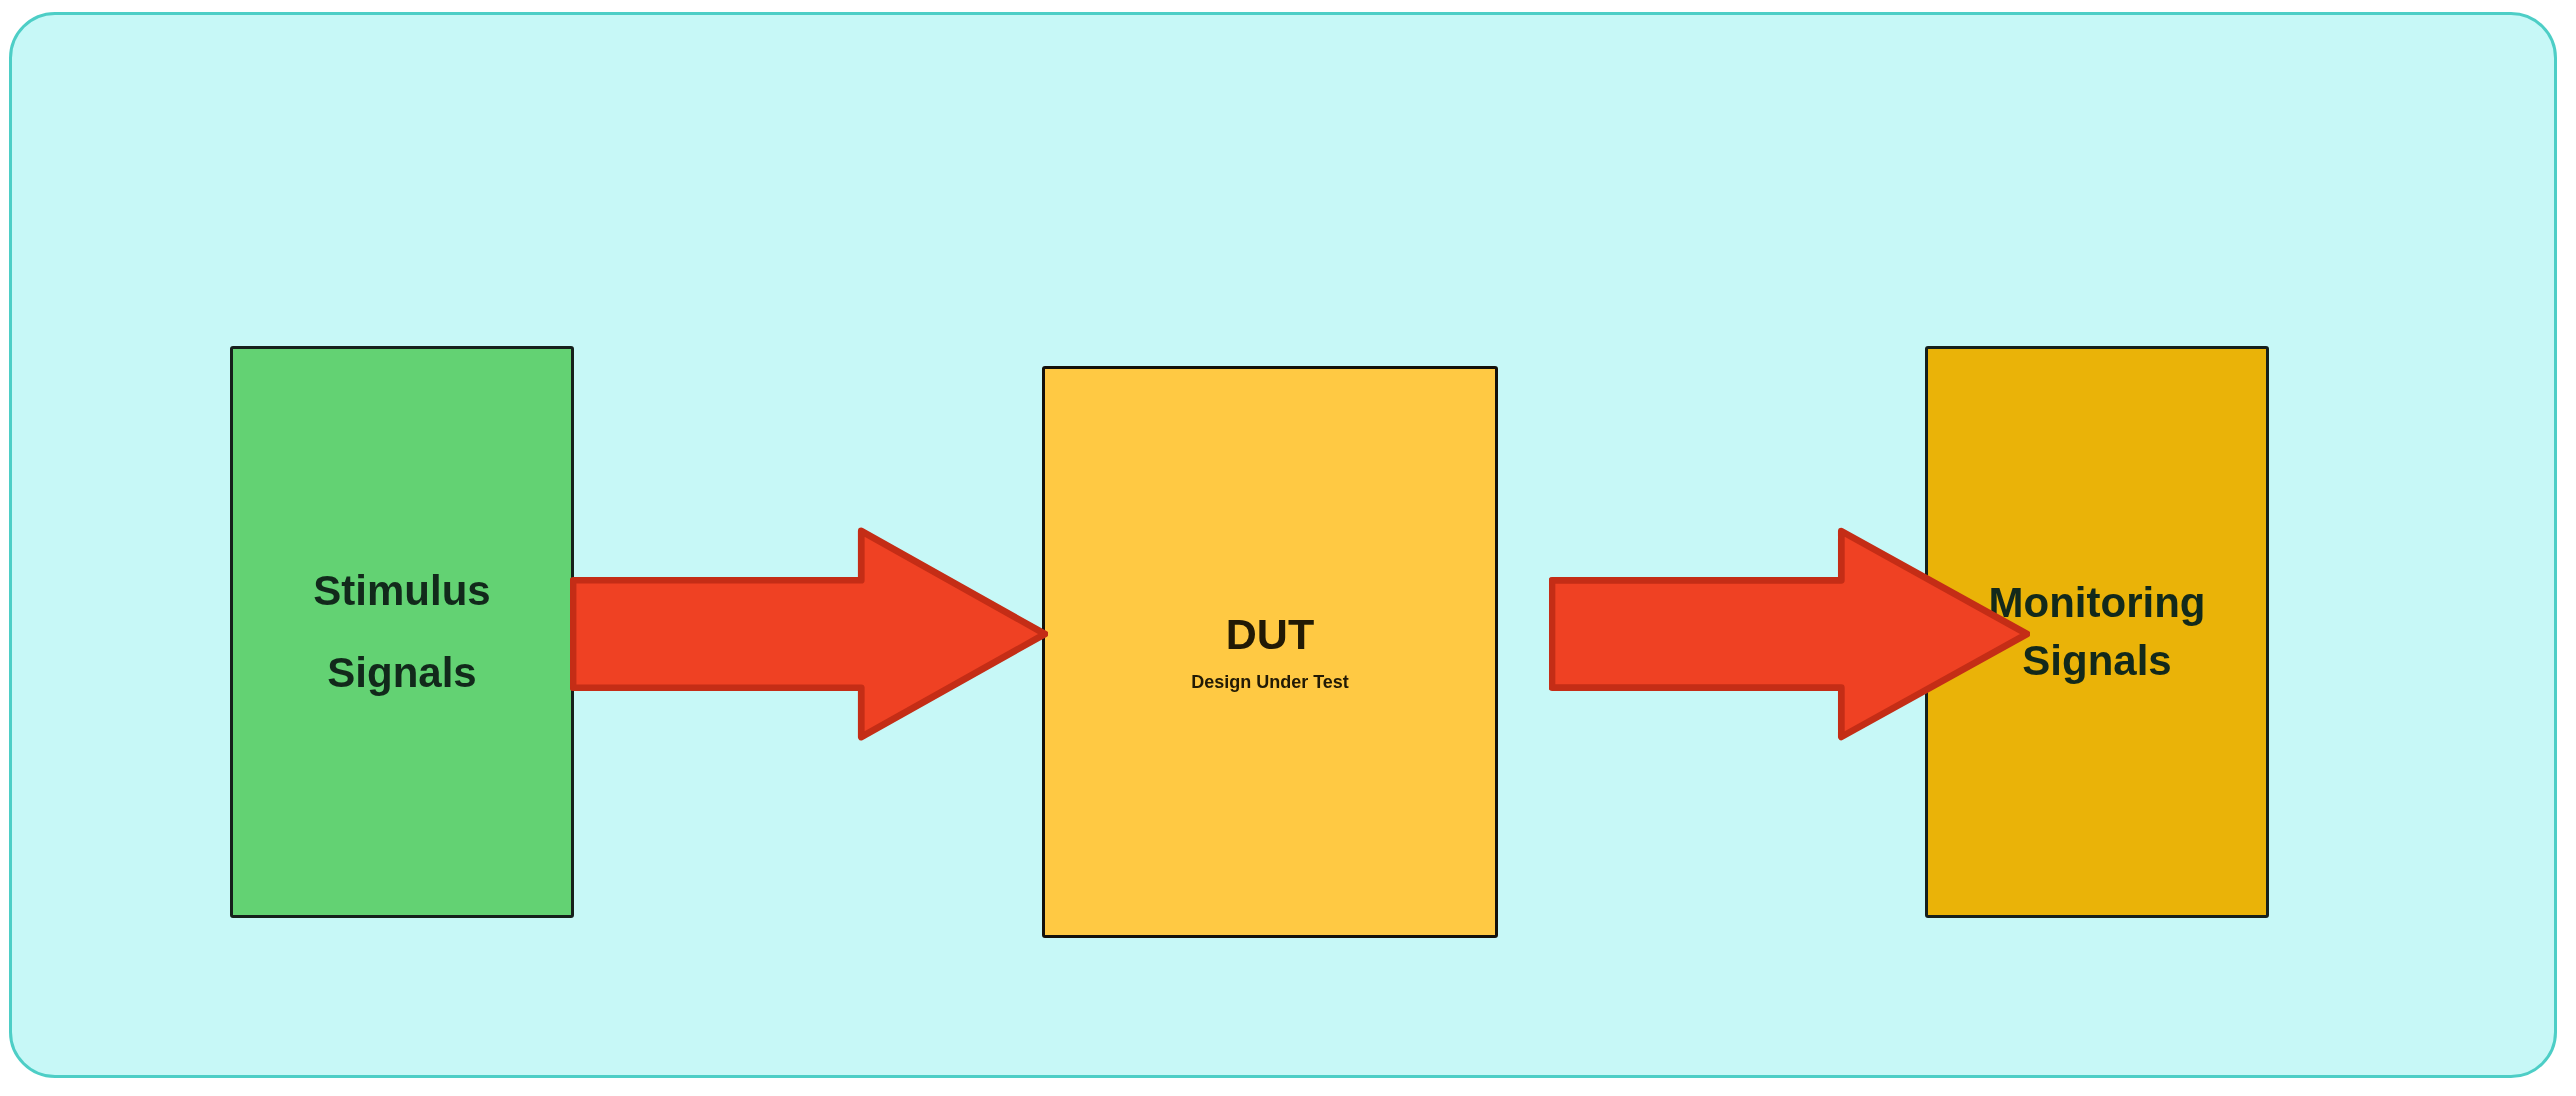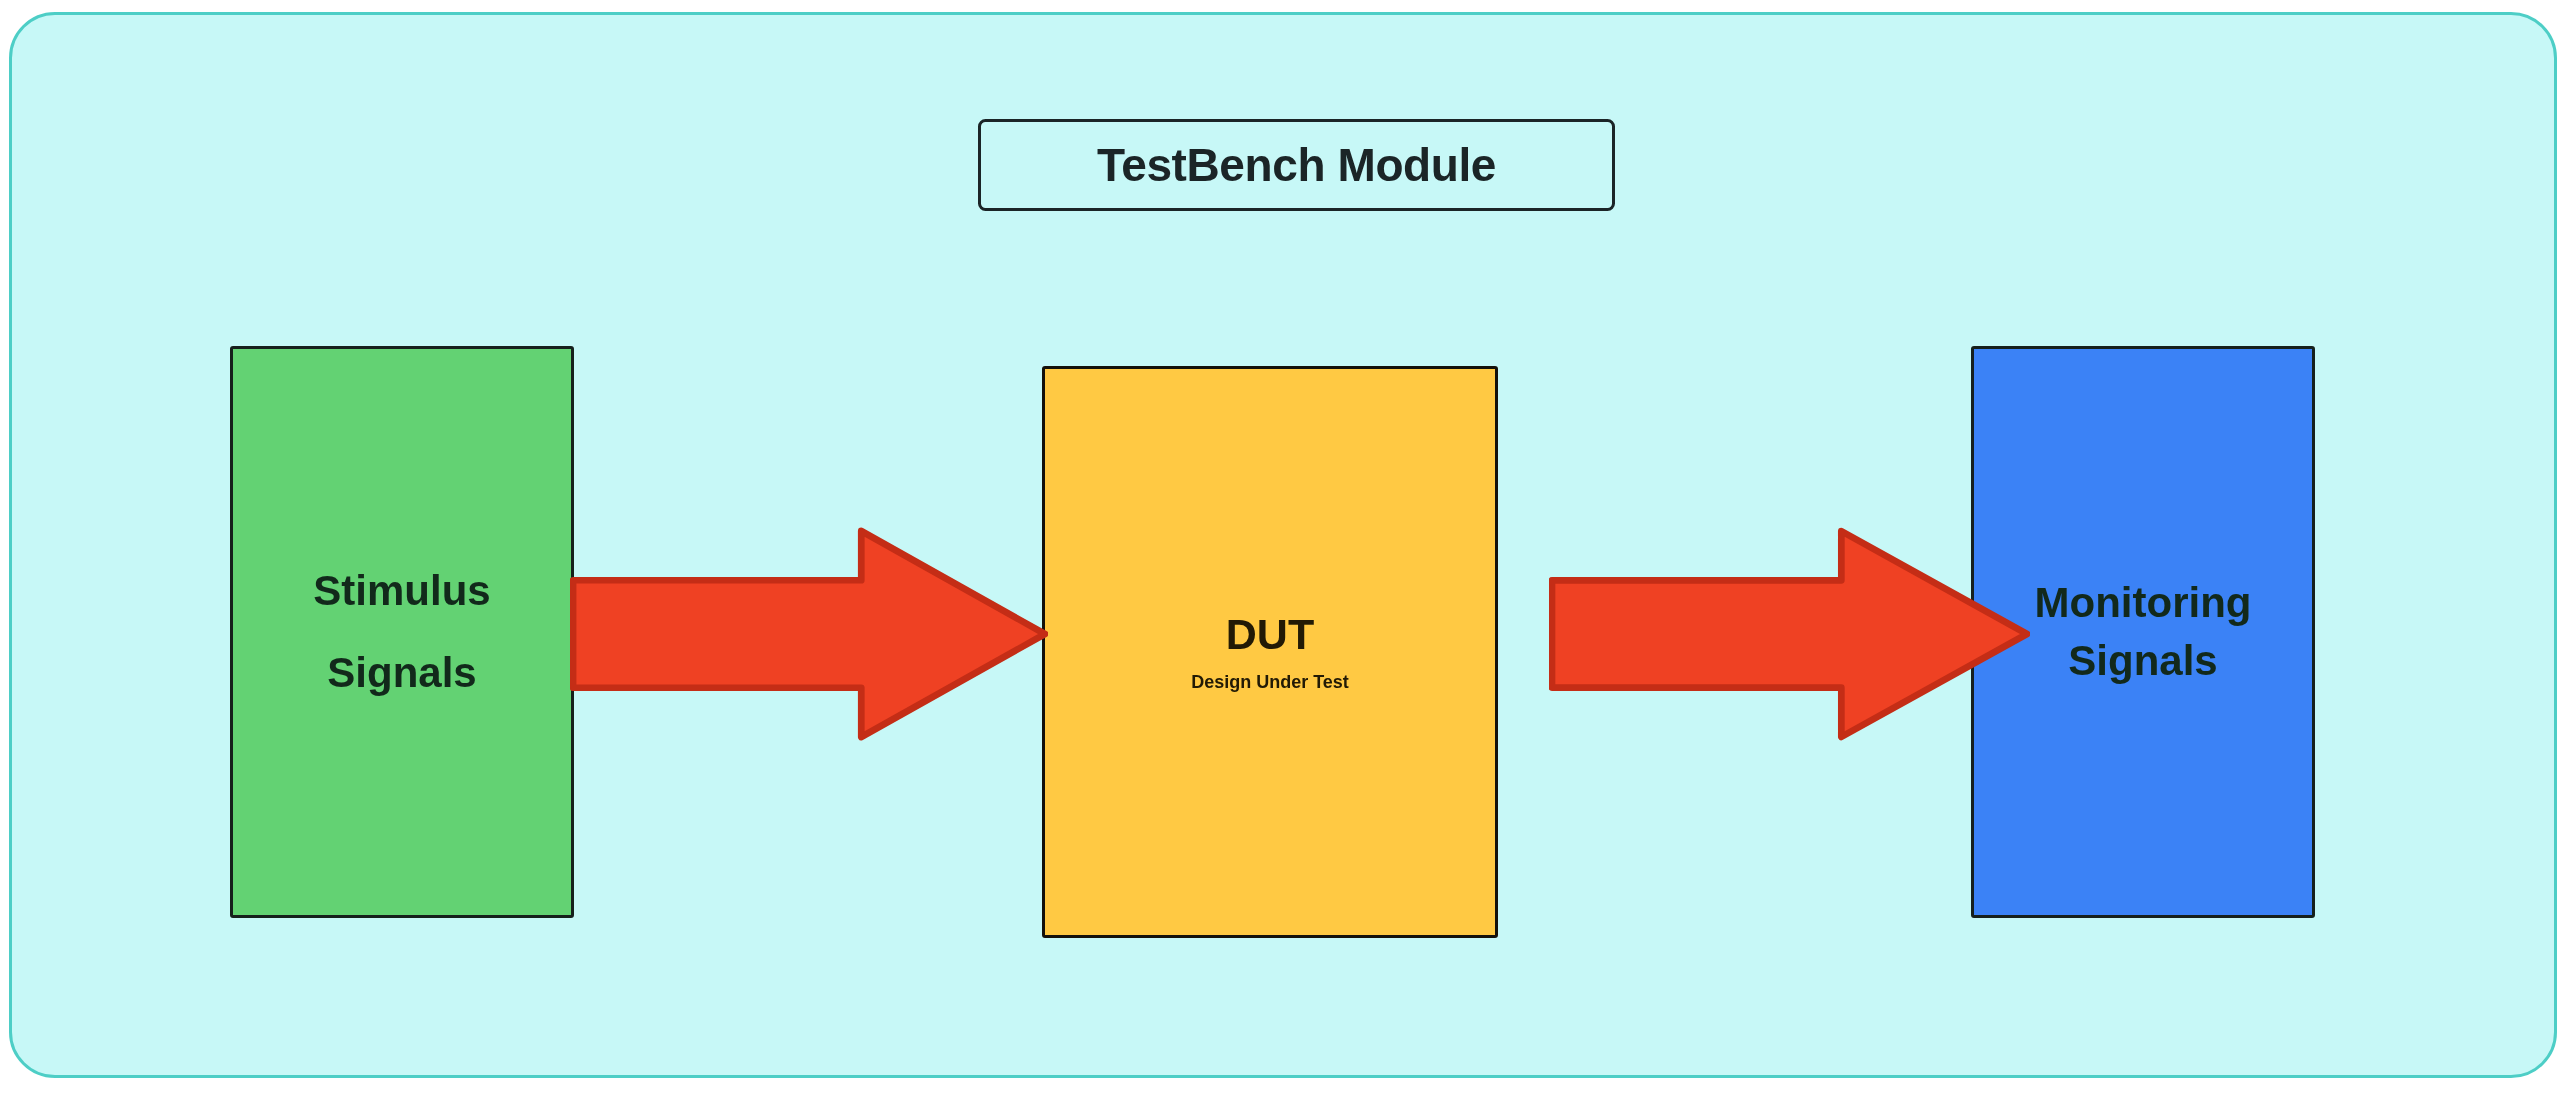--- a/index.html
+++ b/index.html
@@ -82,25 +82,25 @@
     left: 218px;
     top: 331px;
     width: 344px;
     height: 572px;
     background: #63D273;
     gap: 24px;
   }
 
   
   .node-monitoring {
-    left: 1959px;
+    left: 1913px;
     top: 331px;
     width: 344px;
     height: 572px;
-    background: #3b82f6;
+    background: #eab308;
   }
 
   
   .node-dut {
     left: 1030px;
     top: 351px;
     width: 456px;
     height: 572px;
     background: #FFC943;
     border-color: #14110A;
@@ -131,23 +131,20 @@
   .arrow-1 { left: 558px;  width: 478px; }
   .arrow-2 { left: 1537px; width: 481px; }
 </style>
 </head>
 <body>
 
 <div id="diagram-root">
 
   <div class="testbench-container">
 
-    <div class="title-box">
-      <span class="title-text">TestBench Module</span>
-    </div>
 
     <div class="node node-stimulus">
       <span class="node-line">Stimulus</span>
       <span class="node-line">Signals</span>
     </div>
 
     <div class="node node-dut">
       <span class="dut-title">DUT</span>
       <span class="dut-sub">Design Under Test</span>
     </div>

